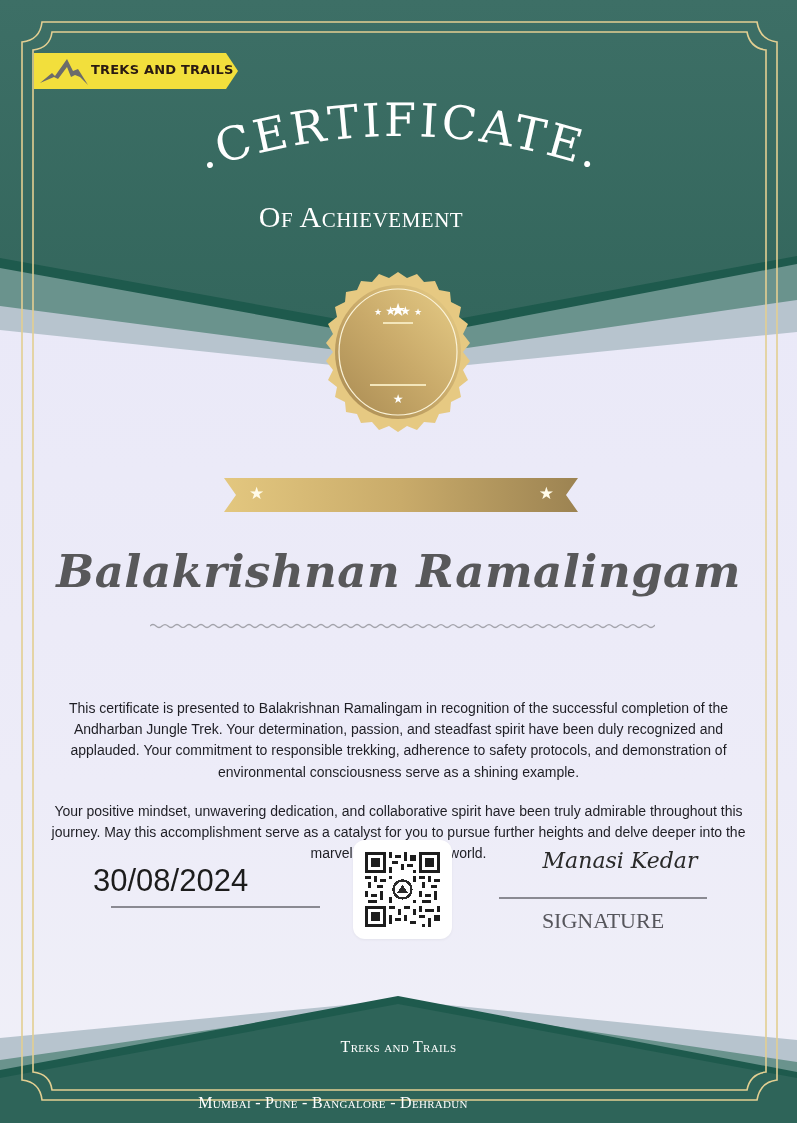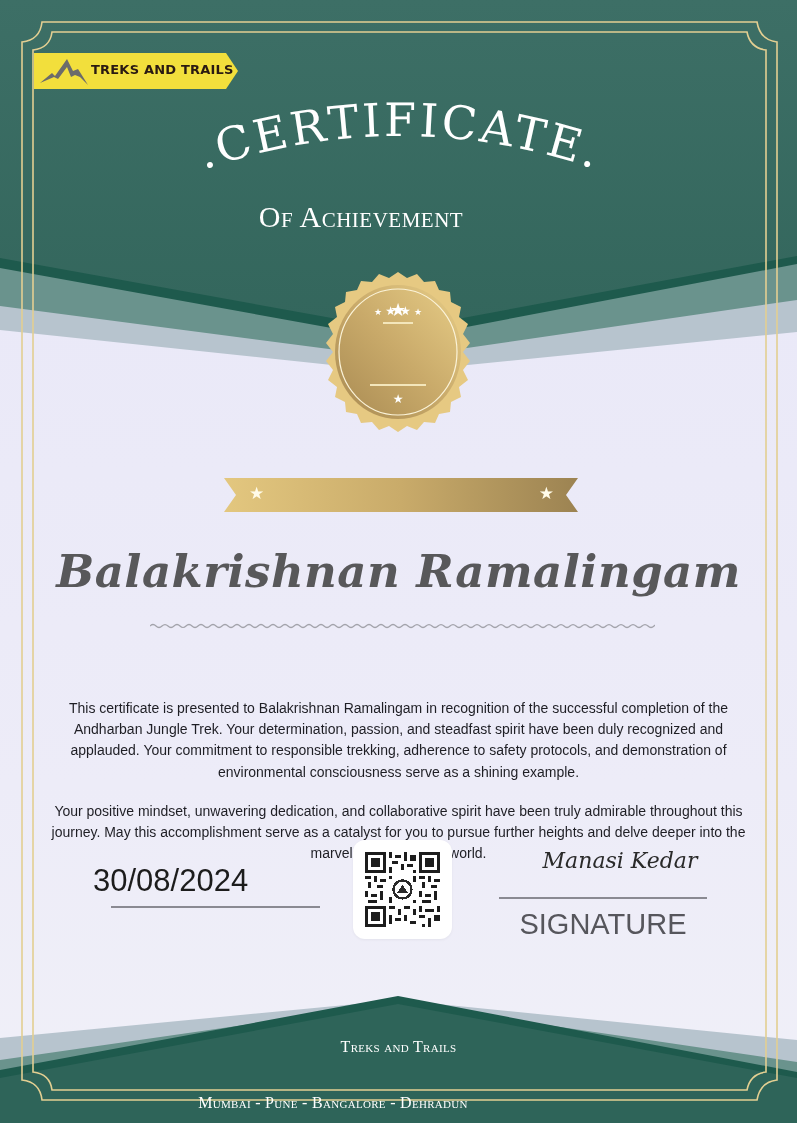--- a/index.html
+++ b/index.html
@@ -32,21 +32,21 @@
 
   .date-value { left: 93px; top: 863px; color: #1c1c1c; font-family: "Liberation Sans", sans-serif; font-size: 31px; }
   .date-line { left: 111px; top: 906px; width: 209px; height: 2px; background: #8a8a92; }
   .date-label { left: 111px; width: 209px; top: 910px; text-align: center; color: #56565c; font-family: "Liberation Serif", serif; font-size: 24px; }
 
   .qr-card { left: 353px; top: 840px; width: 99px; height: 99px; background: #ffffff; border-radius: 12px; box-shadow: 0 1px 3px rgba(0,0,0,0.05); }
   .qr-card svg { position: absolute; left: 12px; top: 12px; }
 
   .sig-value { left: 500px; width: 240px; top: 848px; text-align: center; color: #2a2a2a; font-family: "DejaVu Serif", serif; font-style: italic; font-size: 22px; }
   .sig-line { left: 499px; top: 897px; width: 208px; height: 2px; background: #8a8a92; }
-  .sig-label { left: 499px; width: 208px; top: 908px; text-align: center; color: #56565c; font-family: Liberation Sans, sans-serif; font-size: 29px; }
+  .sig-label { left: 499px; width: 208px; top: 908px; text-align: center; color: #56565c; font-family: Liberation Serif, serif; font-size: 22px; }
 
   .footer-name { left: 0; width: 797px; top: 1038px; text-align: center; color: #ffffff; font-family: "Liberation Serif", serif; font-size: 16px; font-variant: small-caps; letter-spacing: 0.3px; }
   .footer-cities { left: 0; width: 666px; top: 1058px; text-align: center; color: #ffffff; font-family: "Liberation Serif", serif; font-size: 16px; font-variant: small-caps; letter-spacing: 0.3px; margin-top: 36px; }
 </style>
 </head>
 <body>
 
 <div class="page">
 
   <svg class="bg" viewBox="0 0 797 1123">

